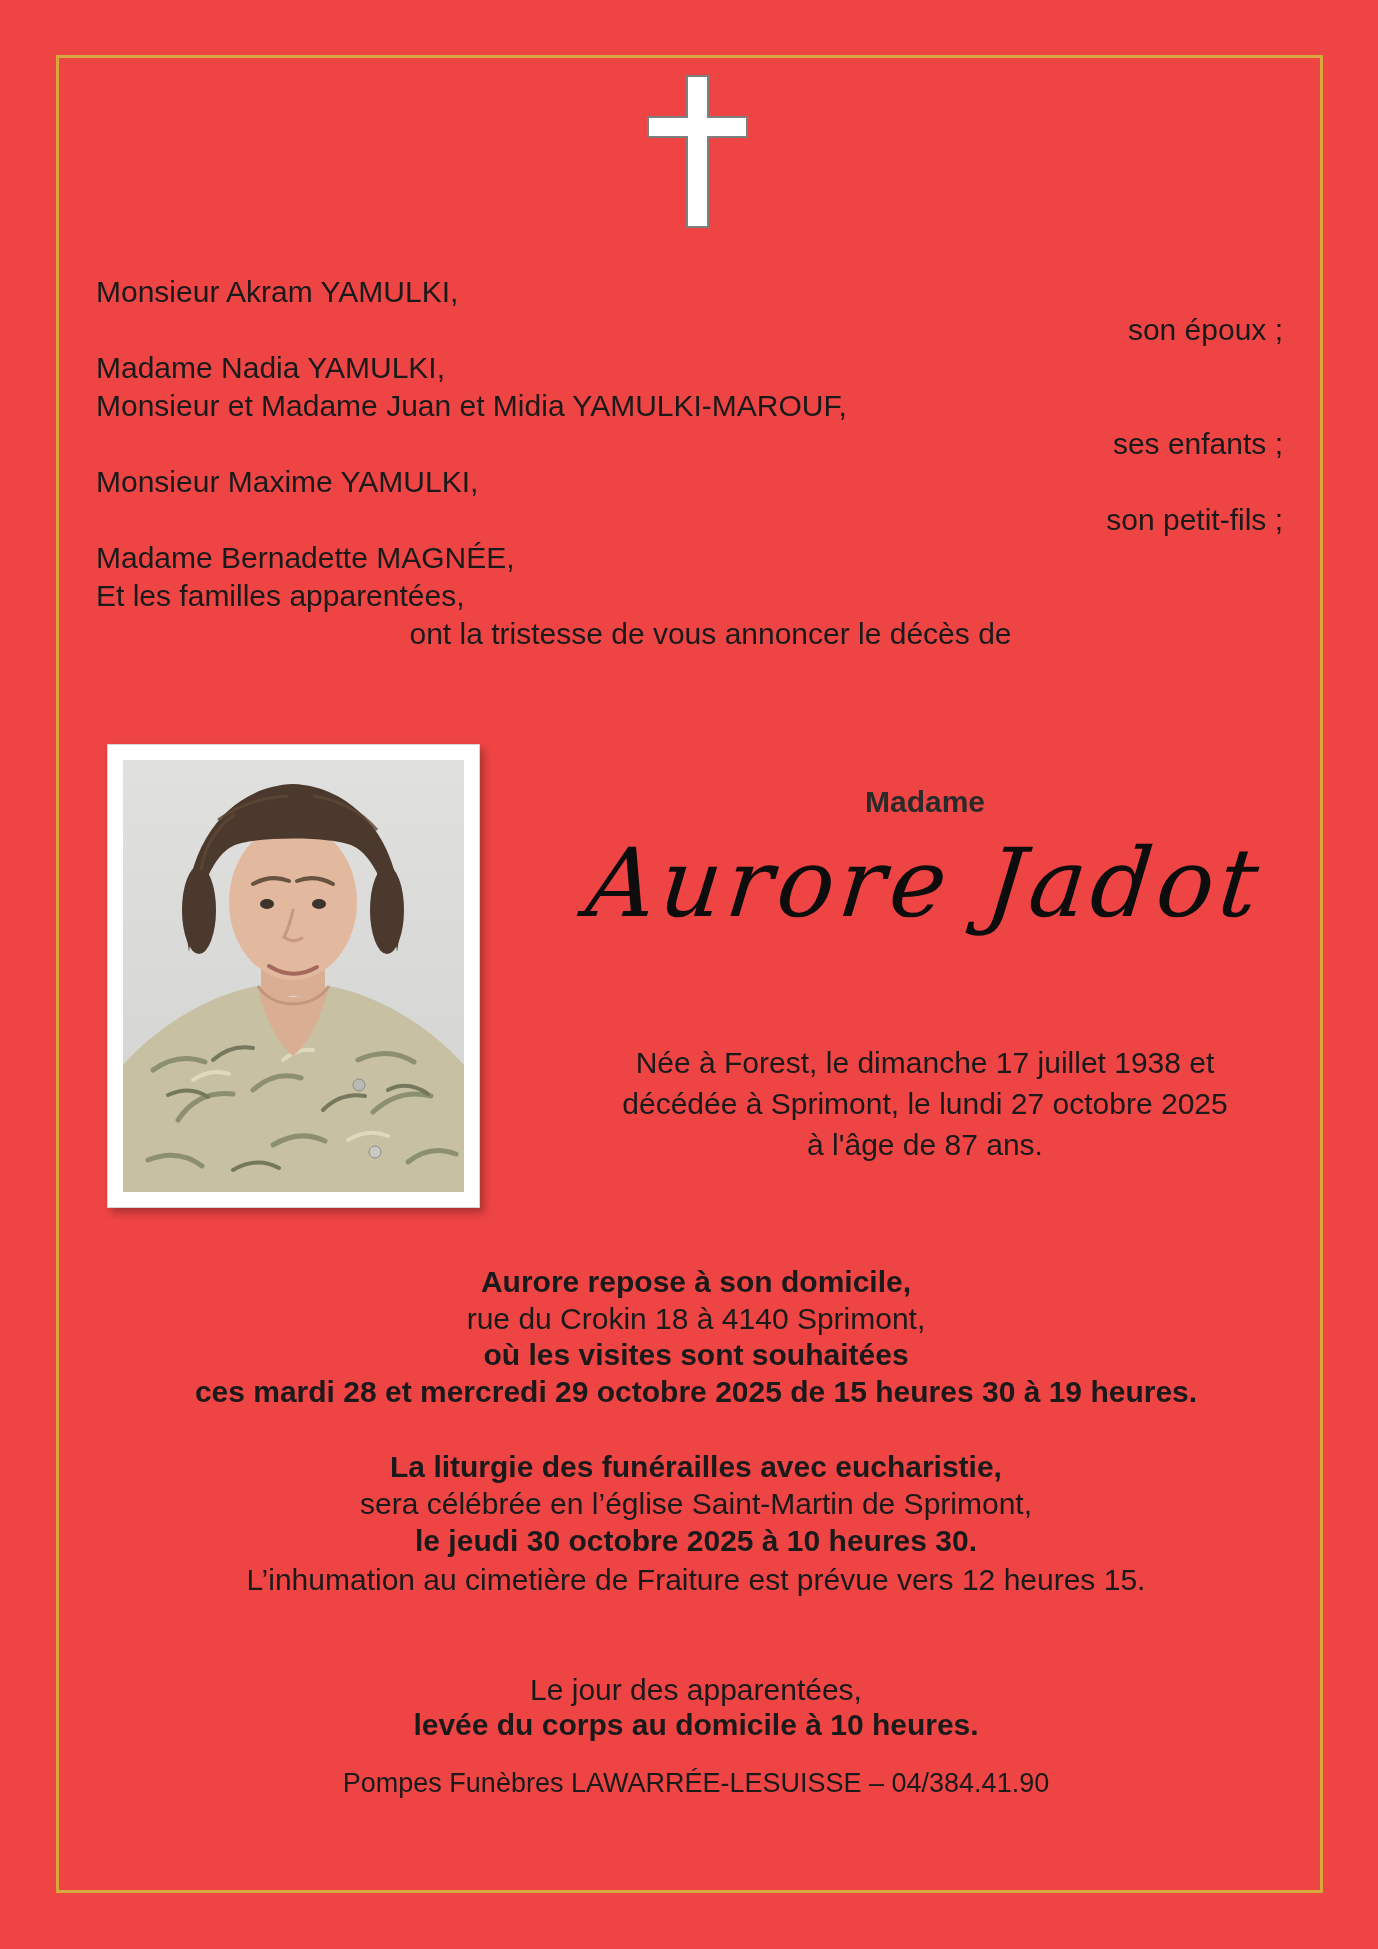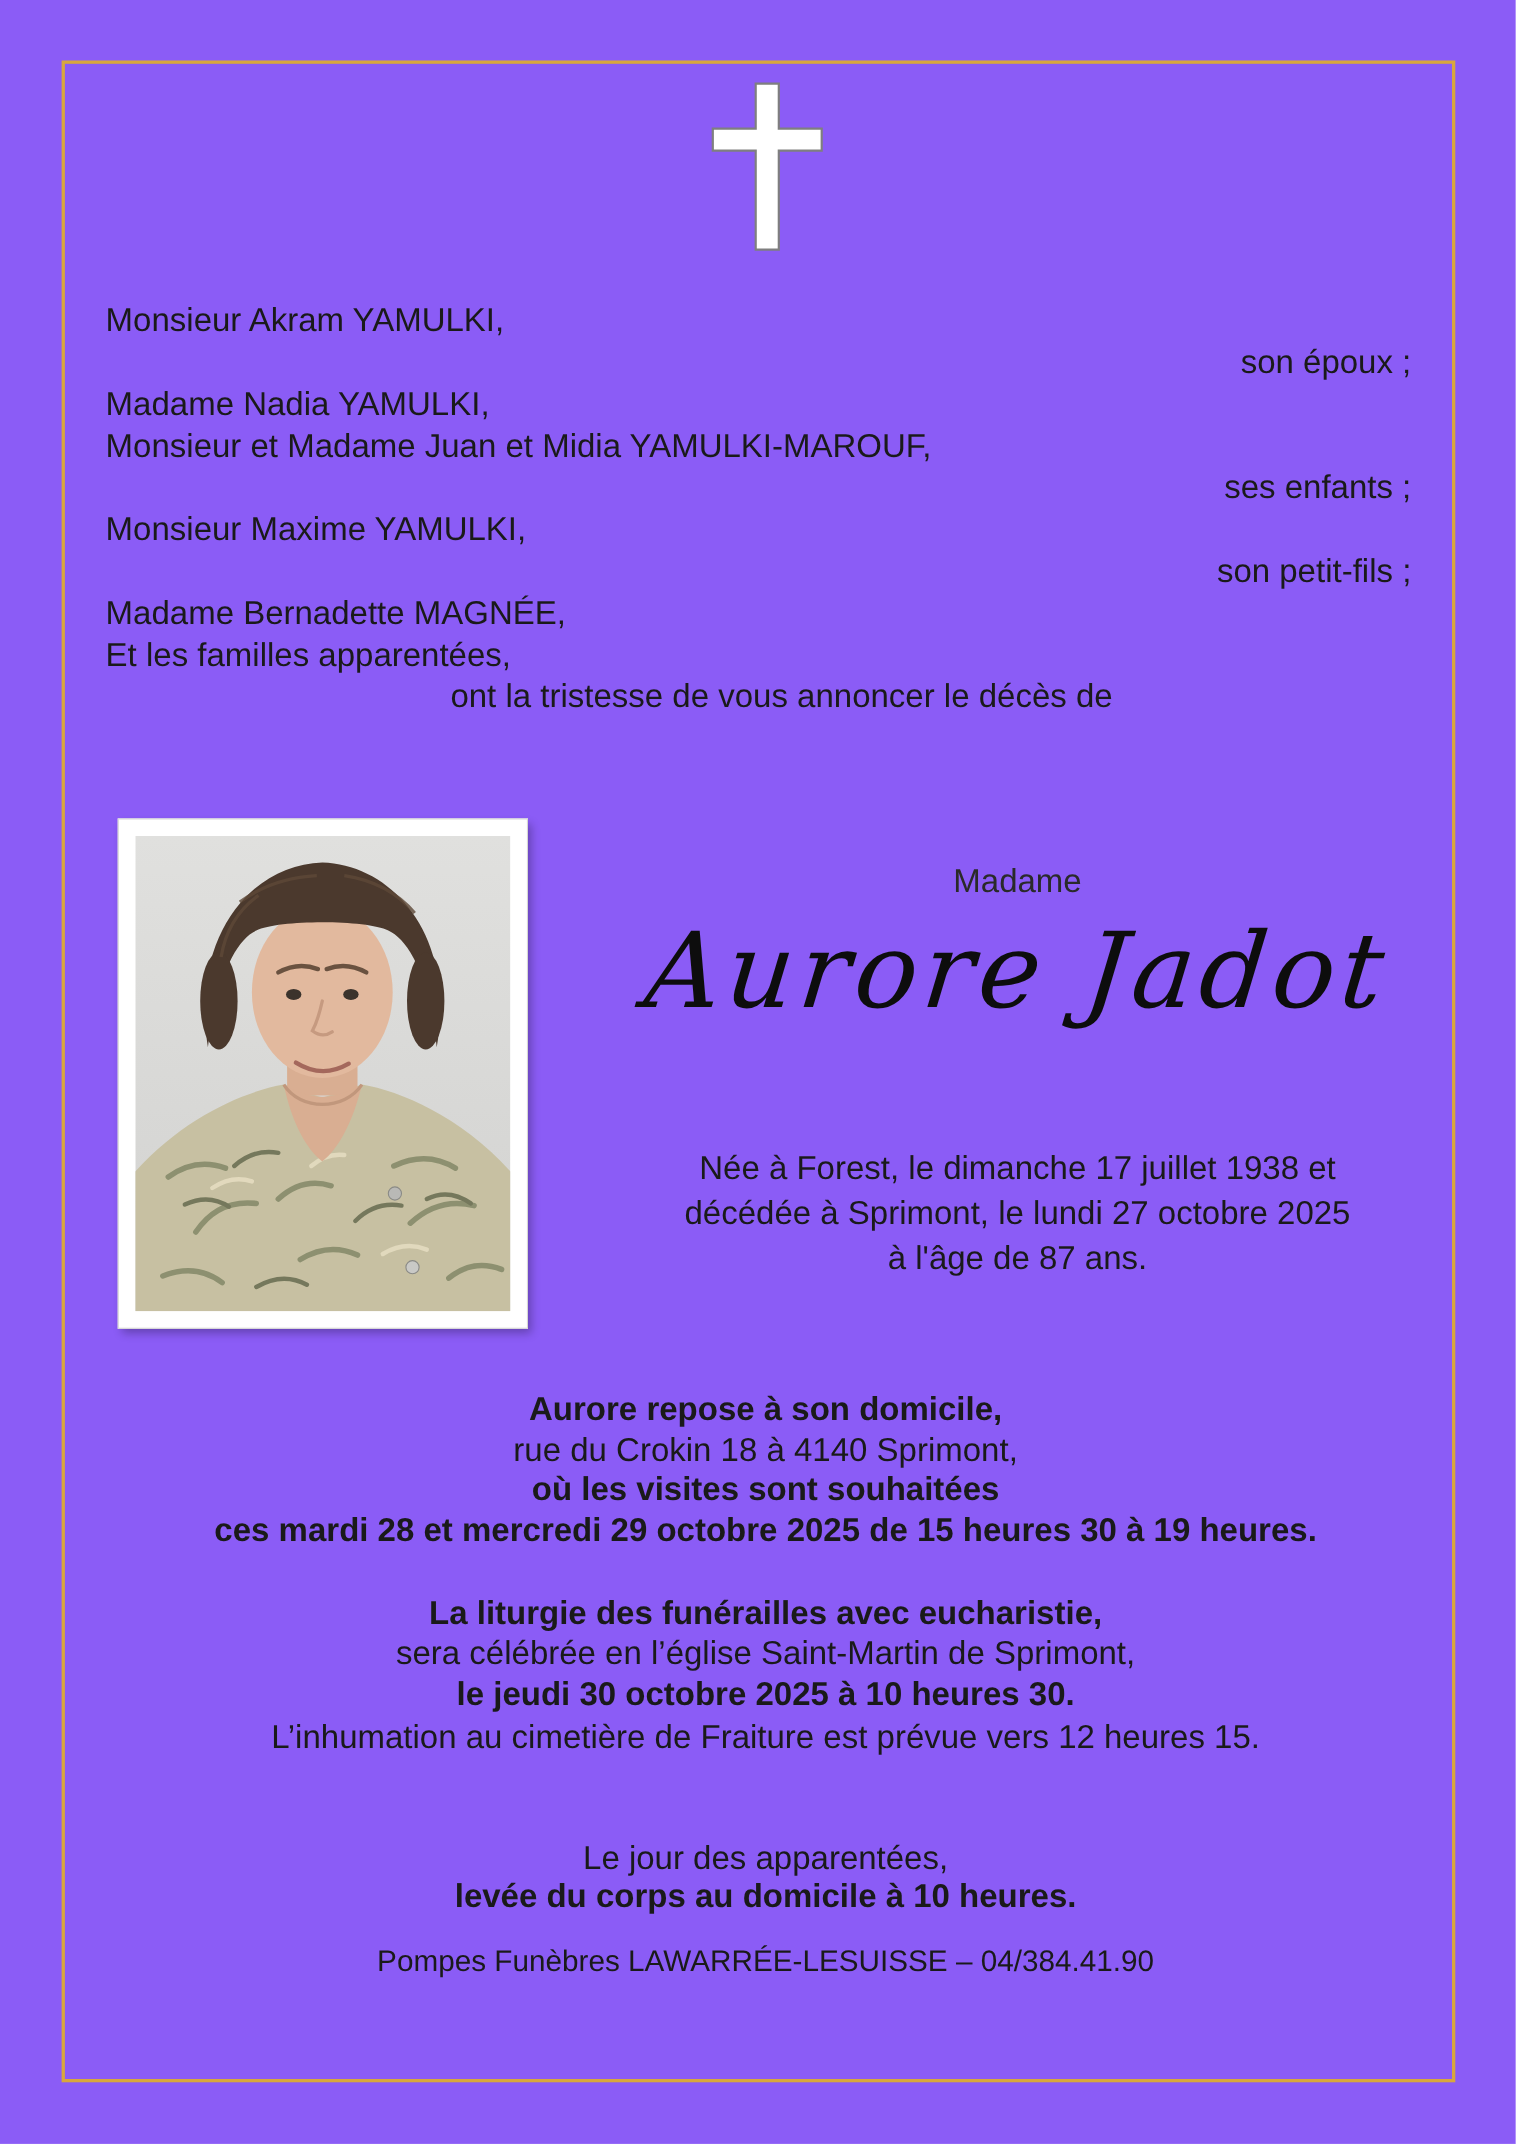--- a/index.html
+++ b/index.html
@@ -1,19 +1,19 @@
 <!DOCTYPE html>
 <html><head>
 <meta charset="utf-8">
 <style>
   html,body{margin:0;padding:0;background:#ffffff;}
   .page{
     position:relative;
     width:1378px;height:1949px;
-    background:#8b5cf6;
+    background:#ef4444;
     font-family:"Liberation Sans", sans-serif;
     color:#1a1a1a;
     overflow:hidden;
   }
   .gold-frame{
     position:absolute;left:56px;top:55px;
     width:1267px;height:1838px;
     box-sizing:border-box;
     border:3px solid #D8A73D;
     pointer-events:none;
@@ -39,21 +39,21 @@
     position:absolute;left:107px;top:744px;
     background:#ffffff;
     padding:15px;
     border:1px solid #d6d6d4;
     box-shadow:4px 5px 8px rgba(0,0,0,0.28);
   }
   .photo-frame svg{display:block;}
   
   .deceased-title{
     position:absolute;left:545px;top:785px;width:760px;
-    text-align:center;font-size:30px;color:#2a2a2a;
+    text-align:center;font-size:30px;color:#2a2a2a;font-weight:bold;
   }
   .deceased-name{
     position:absolute;left:545px;top:828px;width:760px;
     text-align:center;
     font-family:"DejaVu Serif", serif;
     font-style:italic;
     font-size:95px;
     letter-spacing:5px;
     color:#0d0d0d;
     transform:skewX(-6deg);

